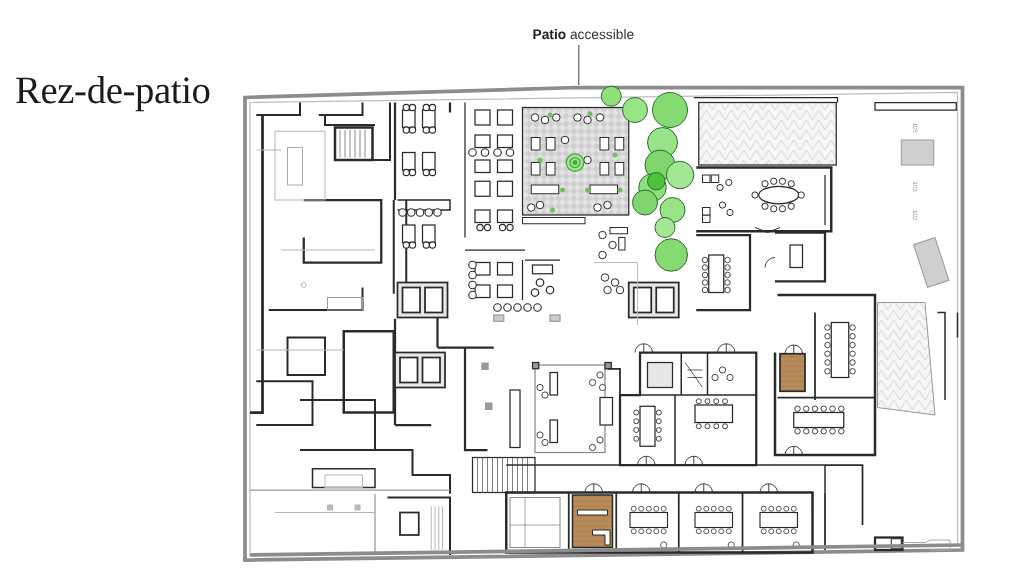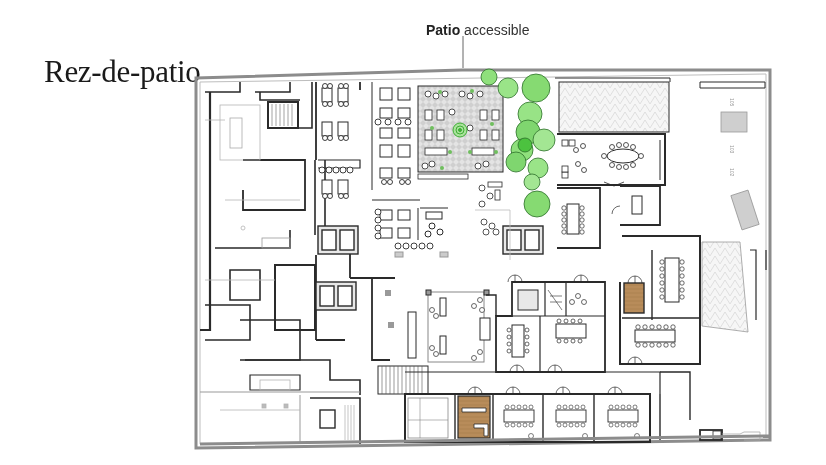--- a/index.html
+++ b/index.html
@@ -1,18 +1,18 @@
 <!DOCTYPE html>
 <html><head>
 <meta charset="utf-8">
 <style>
   html,body{margin:0;padding:0;background:#fff;}
   body{width:826px;height:465px;position:relative;overflow:hidden;font-family:"Liberation Sans",sans-serif;}
-  .title{position:absolute;left:44px;top:54px;font-family:"Liberation Serif","DejaVu Serif",serif;font-size:31px;color:#1a1a1a;letter-spacing:-0.3px;}
-  .callout{position:absolute;left:426px;top:22px;font-size:14px;color:#333;}
+  .title{position:absolute;left:12px;top:54px;font-family:"Liberation Serif","DejaVu Serif",serif;font-size:31px;color:#1a1a1a;letter-spacing:-0.3px;}
+  .callout{position:absolute;left:426px;top:22px;font-size:11px;color:#333;}
   .callout b{font-weight:700;color:#222;}
   .plan{position:absolute;left:0;top:0;}
 </style>
 </head>
 <body>
 
 <div class="title">Rez-de-patio</div>
 <div class="callout"><b>Patio</b><span> accessible</span></div>
 
 <svg class="plan" width="826" height="465" viewBox="0 0 826 465" xmlns="http://www.w3.org/2000/svg">

